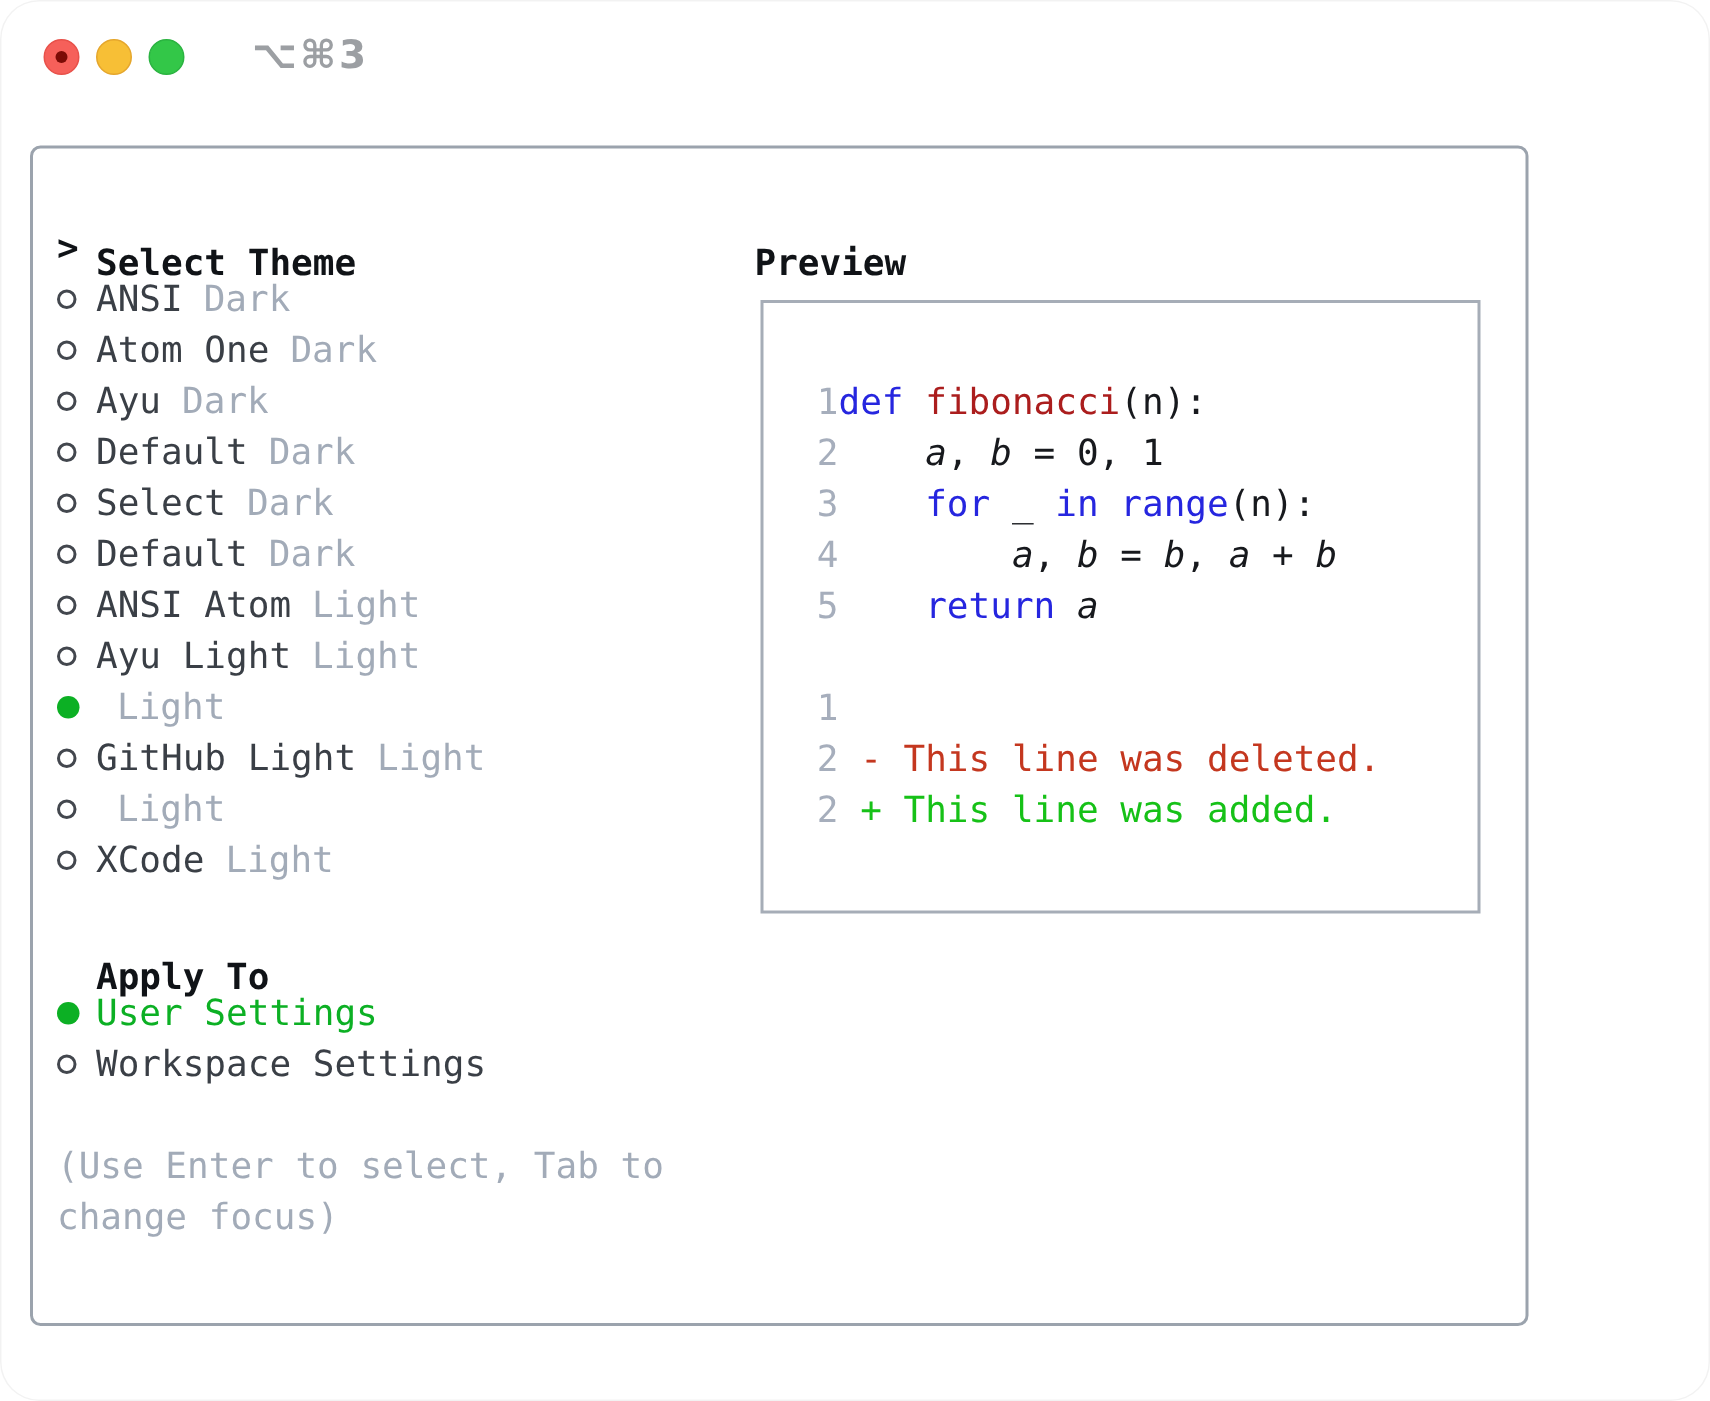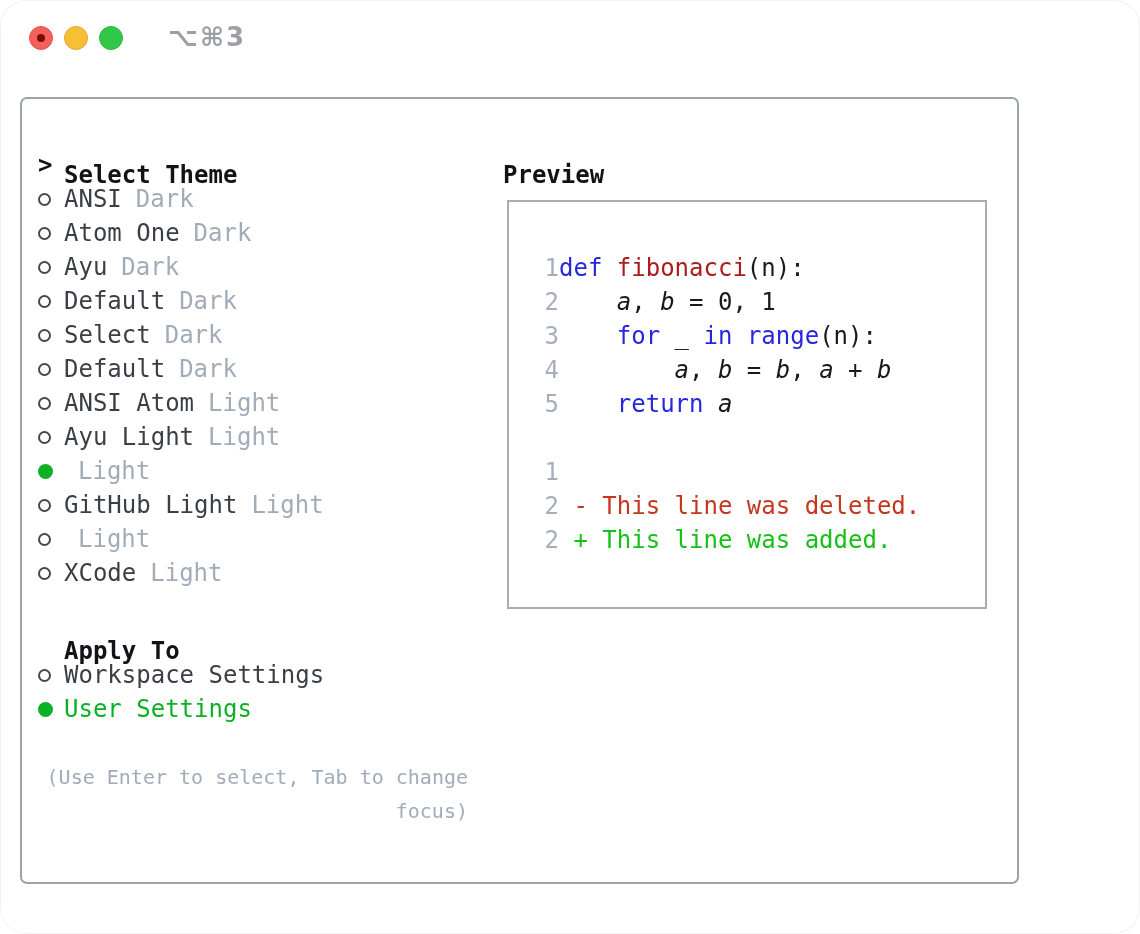--- a/index.html
+++ b/index.html
@@ -26,22 +26,22 @@
   
   .left-col { position:absolute; left:16px; top:49px; width:445px; }
   .slot { display:inline-flex; width:26px; align-items:center; flex:0 0 26px; }
   .prompt { font-weight:700; color:var(--text-strong); }
   .hdr { font-weight:700; color:var(--text-strong);margin-top:20px; }
   .bullet { width:13px; height:13px; border-radius:50%; border:2px solid #43474e; box-sizing:border-box; }
   .bullet.on { border:none; width:15px; height:15px; background:var(--accent-green); }
   .iname.sel { color:var(--accent-green); }
   .badge { color:var(--muted); margin-left:14px; }
   .opt-label.sel { color:var(--accent-green); }
-  .hint { position:absolute; left:16px; top:661px; width:430px; font-size:20px;
-    line-height:34px; color:var(--muted);text-align:right; }
+  .hint { position:absolute; left:16px; top:661px; width:430px; font-size:24px;
+    line-height:34px; color:var(--muted); }
   
   .right-col { position:absolute; left:461px; top:49px; width:520px;text-align:right; }
   .preview-hdr { padding-left:20px; }
   .pbox { margin-left:24px; margin-top:18px; width:480px; height:409px; box-sizing:border-box;
     border:2px solid var(--box-border); background:#fff; padding:49px 0 0 10px; }
   .pline { height:34px; display:flex; align-items:center; white-space:pre;
     font-size:24px; color:var(--code-plain); }
   .ln { display:inline-block; width:40px; flex:0 0 40px; color:var(--line-number); }
   .tok-keyword { color:var(--keyword-blue); }
   .tok-function { color:var(--function-red); }
@@ -157,29 +157,29 @@
           </div>
         </div>
       <div class="spacer"></div>
       <div class="row">
         <span class="slot"></span>
         <span class="hdr" style="font-weight:700;color:var(--text-strong)">Apply To</span>
       </div>
       <div id="apply-list">
           <div class="row">
             <span class="slot">
+              <span class="bullet on"></span>
+            </span>
+            <span class="opt-label sel">User Settings</span>
+          </div>
+          <div class="row">
+            <span class="slot">
               <span class="bullet"></span>
             </span>
             <span class="opt-label">Workspace Settings</span>
-          </div>
-          <div class="row">
-            <span class="slot">
-              <span class="bullet on"></span>
-            </span>
-            <span class="opt-label sel">User Settings</span>
           </div>
         </div>
     </div>
 
     <div class="hint">(Use Enter to select, Tab to change focus)</div>
 
     <div class="right-col">
       <div class="row preview-hdr">
         <span class="hdr">Preview</span>
       </div>

